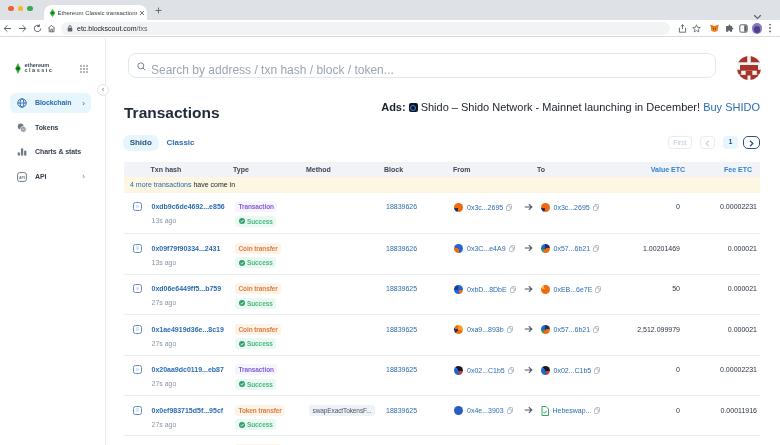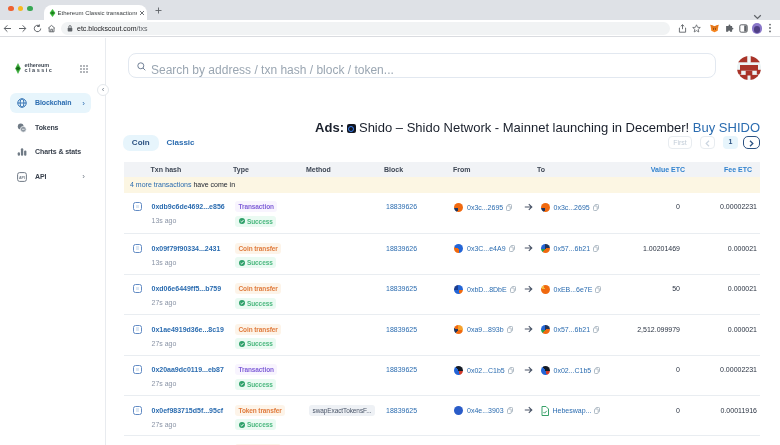--- a/index.html
+++ b/index.html
@@ -27,21 +27,21 @@
 .navchev { position:absolute; right:6px; top:6px; font-size:8px; }
 
 
 #search { position:absolute; left:128px; top:15.5px; width:588px; height:25px; border:1px solid #e2e8f0; border-radius:8px; }
 #search span { position:absolute; left:22px; top:8.5px; font-size:12px; color:#9aa6b2; }
 
 
 h1 { position:absolute; left:124px; top:66.5px; font-size:15.5px; font-weight:bold; color:#222b3a; }
 
 
-#ads { position:absolute; right:20px; top:82px; height:10px; font-size:13px; color:#1a202c; white-space:nowrap; }
+#ads { position:absolute; right:20px; top:63px; height:10px; font-size:11px; color:#1a202c; white-space:nowrap; }
 #ads b { margin-right:3px; }
 #ads .buy { color:#2b6cb0; }
 
 
 #tabMined { position:absolute; left:123px; top:97px; width:35.5px; height:16px; background:#e7f5fc; border-radius:7px; color:#2c5282; font-size:8px; font-weight:bold; text-align:center; line-height:16px; }
 #tabPending { position:absolute; left:166.5px; top:97px; font-size:8px; font-weight:bold; color:#2b6cb0; line-height:16px; }
 .pgbtn { position:absolute; top:98px; height:13px; border-radius:4px; font-size:7px; text-align:center; line-height:12px; }
 
 
 #thead { position:absolute; left:124px; top:124.5px; width:636px; height:15px; background:#f1f3f6; font-size:7px; color:#3d4654; font-weight:bold; }
@@ -221,24 +221,25 @@
         <rect x="0" y="4.6" width="1.4" height="1.6"></rect>
           <rect x="6.6" y="4.6" width="1.4" height="1.6"></rect>
         <rect x="2.9" y="4.9" width="2.2" height="1.6"></rect>
         <rect x="0.9" y="6.3" width="2.6" height="1.7"></rect>
           <rect x="4.5" y="6.3" width="2.6" height="1.7"></rect>
       </g>
       <rect x="3.5" y="0" width="1" height="2.1" fill="#f3f8f8"></rect>
     </g>
   </svg>
 
+  <h1>Transactions</h1>
 
   <div id="ads"><b>Ads:</b><span style="display:inline-block;width:9px;height:9px;background:#12161f;border-radius:2px;vertical-align:-1.5px;margin-right:3px;position:relative;"><span style="position:absolute;left:1.5px;top:1.5px;width:6px;height:6px;border:1.2px solid #3b82f6;border-radius:50%;"></span></span>Shido – Shido Network - Mainnet launching in December! <span class="buy">Buy SHIDO</span></div>
 
-  <div id="tabMined">Coin</div>
+  <div id="tabMined">Shido</div>
   <div id="tabPending">Classic</div>
 
   <div class="pgbtn" style="left:668px;width:24px;border:1px solid #e8ecf0;color:#c3cdd8;">First</div>
   <div class="pgbtn" style="left:700px;width:15px;border:1px solid #e8ecf0;"><svg width="5" height="7" viewBox="0 0 5 7" style="margin-top:3px">
         <path d="M4 0.8 L1.2 3.5 L4 6.2" stroke="#cbd5e0" stroke-width="1.2" fill="none"></path>
       </svg></div>
   <div class="pgbtn" style="left:723px;width:15px;background:#e7f5fc;color:#2c5282;font-weight:bold;">1</div>
   <div class="pgbtn" style="left:743px;width:17px;border:1.2px solid #2c5282;border-radius:5px;"><svg width="5" height="7" viewBox="0 0 5 7" style="margin-top:3px">
         <path d="M1 0.8 L3.8 3.5 L1 6.2" stroke="#2c5282" stroke-width="1.3" fill="none"></path>
       </svg></div>

